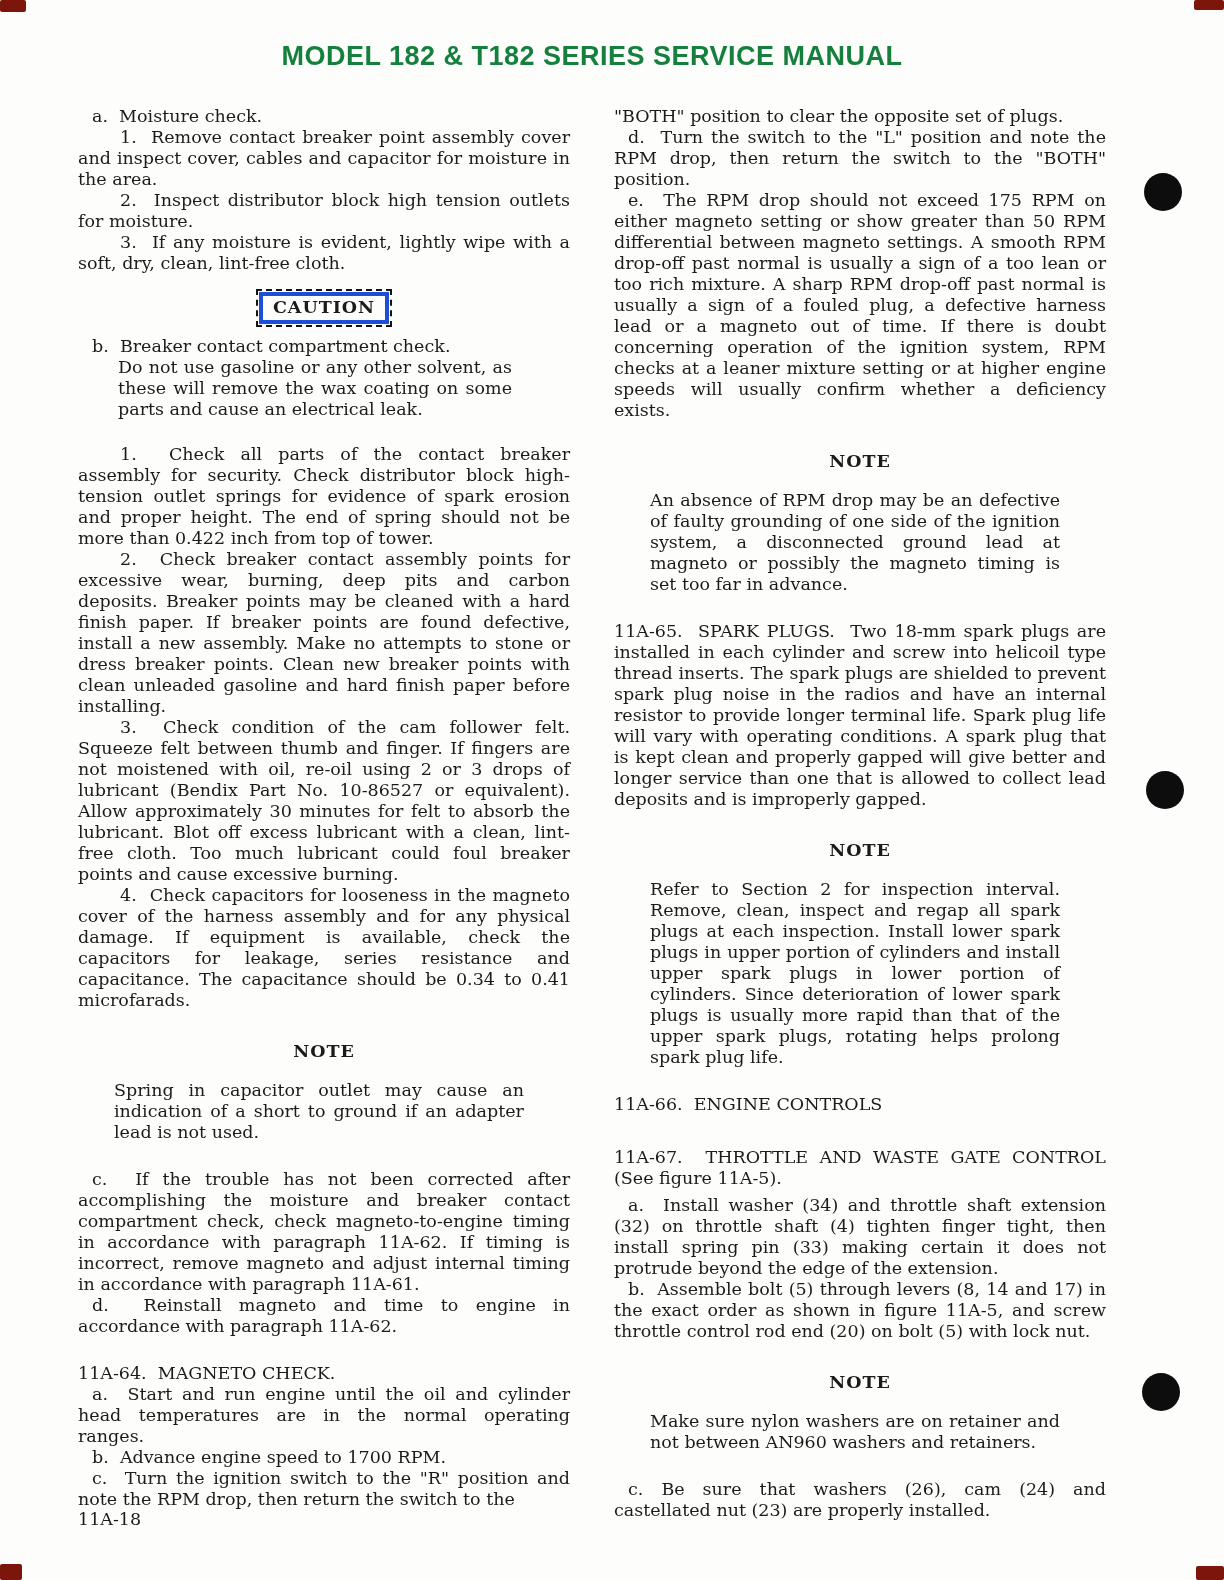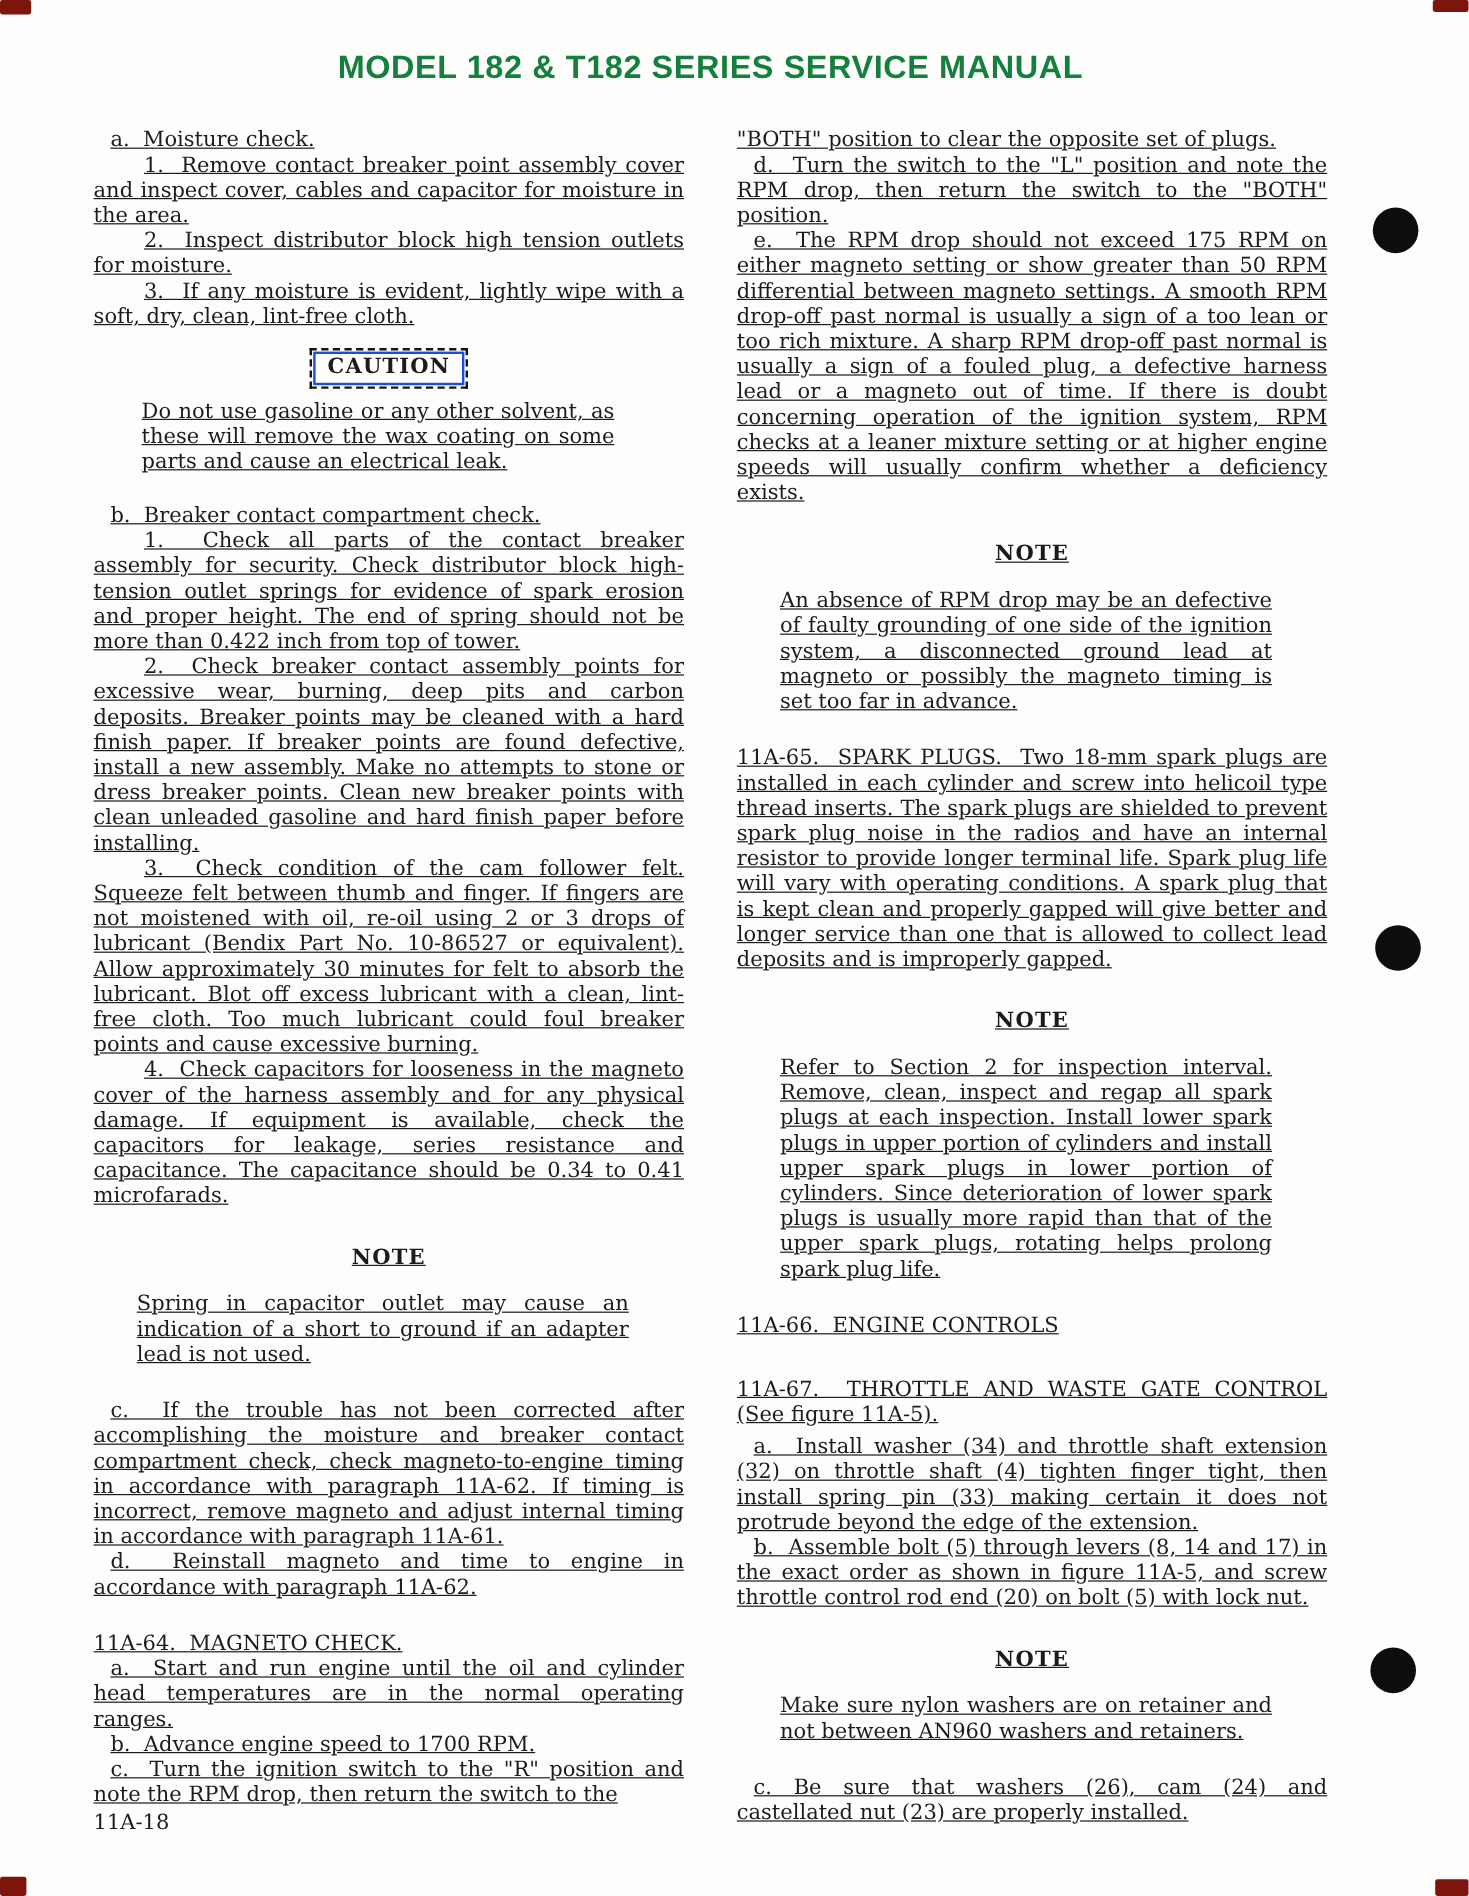--- a/index.html
+++ b/index.html
@@ -23,21 +23,20 @@
     font-family: "Liberation Sans", sans-serif;
     font-weight: 700;
     font-size: 27px;
     letter-spacing: 0.5px;
     color: #15803d;
   }
   .columns {
     display: flex;
     gap: 44px;
     padding: 36px 118px 0 78px;
-    text-decoration: underline;
   }
   .col { width: 492px; }
 
   .p { margin: 0; text-align: justify; }
   .ia { text-indent: 14px; }   
   .in { text-indent: 42px; }   
 
   .note-label {
     text-align: center;
     font-weight: 700;
@@ -46,21 +45,21 @@
   }
   .note-body {
     padding: 0 46px 0 36px;
     text-align: justify;
   }
 
   .caution-row { text-align: center; margin: 18px 0 12px 0; }
   .caution-box {
     display: inline-block;
     padding: 1px 10px 2px 10px;
-    border: 2px solid #1d4ed8;
+    border: 4px solid #1d4ed8;
     outline: 2px dashed #141414;
     outline-offset: 1px;
     font-weight: 700;
     letter-spacing: 1px;
   }
   .caution-body {
     padding: 0 58px 0 40px;
     text-align: justify;
     margin-bottom: 24px;
   }
@@ -114,22 +113,22 @@
   <div class="columns">
 
     <div class="col">
       <div class="p ia">a.&nbsp;&nbsp;Moisture check.</div>
       <div class="p in">1.&nbsp;&nbsp;Remove contact breaker point assembly cover and inspect cover, cables and capacitor for moisture in the area.</div>
       <div class="p in">2.&nbsp;&nbsp;Inspect distributor block high tension outlets for moisture.</div>
       <div class="p in">3.&nbsp;&nbsp;If any moisture is evident, lightly wipe with a soft, dry, clean, lint-free cloth.</div>
       <div class="caution-row">
         <span class="caution-box">CAUTION</span>
       </div>
+      <div class="p ia">b.&nbsp;&nbsp;Breaker contact compartment check.</div>
       <div class="p caution-body">Do not use gasoline or any other solvent, as these will remove the wax coating on some parts and cause an electrical leak.</div>
-      <div class="p ia">b.&nbsp;&nbsp;Breaker contact compartment check.</div>
       <div class="p in">1.&nbsp;&nbsp;Check all parts of the contact breaker assembly for security. Check distributor block high-tension outlet springs for evidence of spark erosion and proper height. The end of spring should not be more than 0.422 inch from top of tower.</div>
       <div class="p in">2.&nbsp;&nbsp;Check breaker contact assembly points for excessive wear, burning, deep pits and carbon deposits. Breaker points may be cleaned with a hard finish paper. If breaker points are found defective, install a new assembly. Make no attempts to stone or dress breaker points. Clean new breaker points with clean unleaded gasoline and hard finish paper before installing.</div>
       <div class="p in">3.&nbsp;&nbsp;Check condition of the cam follower felt. Squeeze felt between thumb and finger. If fingers are not moistened with oil, re-oil using 2 or 3 drops of lubricant (Bendix Part No. 10-86527 or equivalent). Allow approximately 30 minutes for felt to absorb the lubricant. Blot off excess lubricant with a clean, lint-free cloth. Too much lubricant could foul breaker points and cause excessive burning.</div>
       <div class="p in">4.&nbsp;&nbsp;Check capacitors for looseness in the magneto cover of the harness assembly and for any physical damage. If equipment is available, check the capacitors for leakage, series resistance and capacitance. The capacitance should be 0.34 to 0.41 microfarads.</div>
       <div class="note-label">NOTE</div>
       <div class="p note-body">Spring in capacitor outlet may cause an indication of a short to ground if an adapter lead is not used.</div>
       <div class="p ia mt-lg">c.&nbsp;&nbsp;If the trouble has not been corrected after accomplishing the moisture and breaker contact compartment check, check magneto-to-engine timing in accordance with paragraph 11A-62. If timing is incorrect, remove magneto and adjust internal timing in accordance with paragraph 11A-61.</div>
       <div class="p ia">d.&nbsp;&nbsp;Reinstall magneto and time to engine in accordance with paragraph 11A-62.</div>
       <div class="p mt-lg">11A-64.&nbsp;&nbsp;MAGNETO CHECK.</div>
       <div class="p ia">a.&nbsp;&nbsp;Start and run engine until the oil and cylinder head temperatures are in the normal operating ranges.</div>

